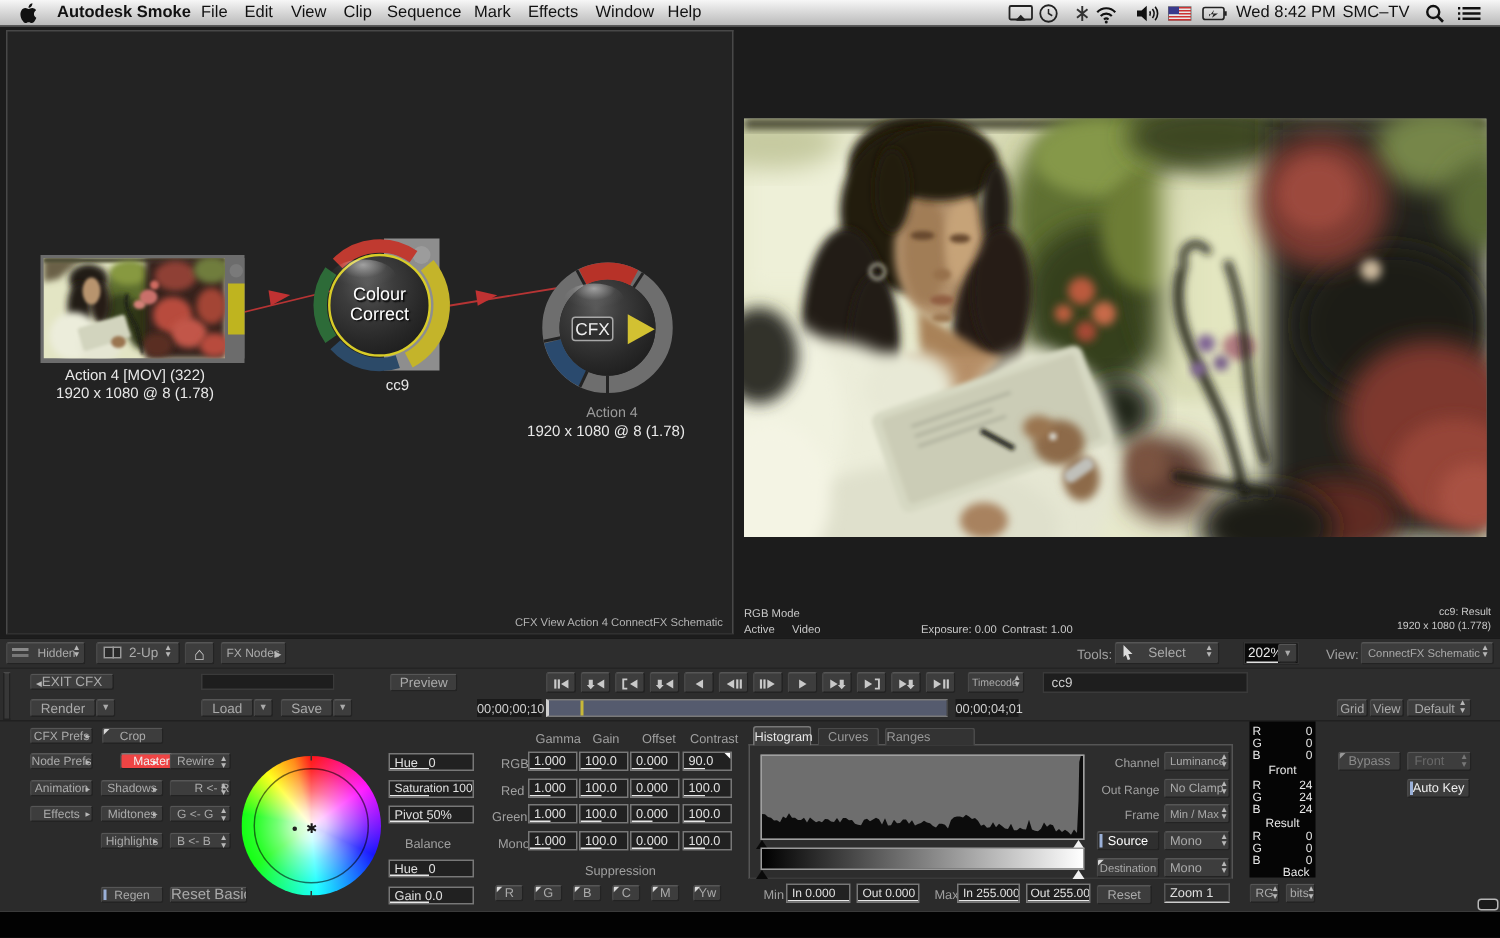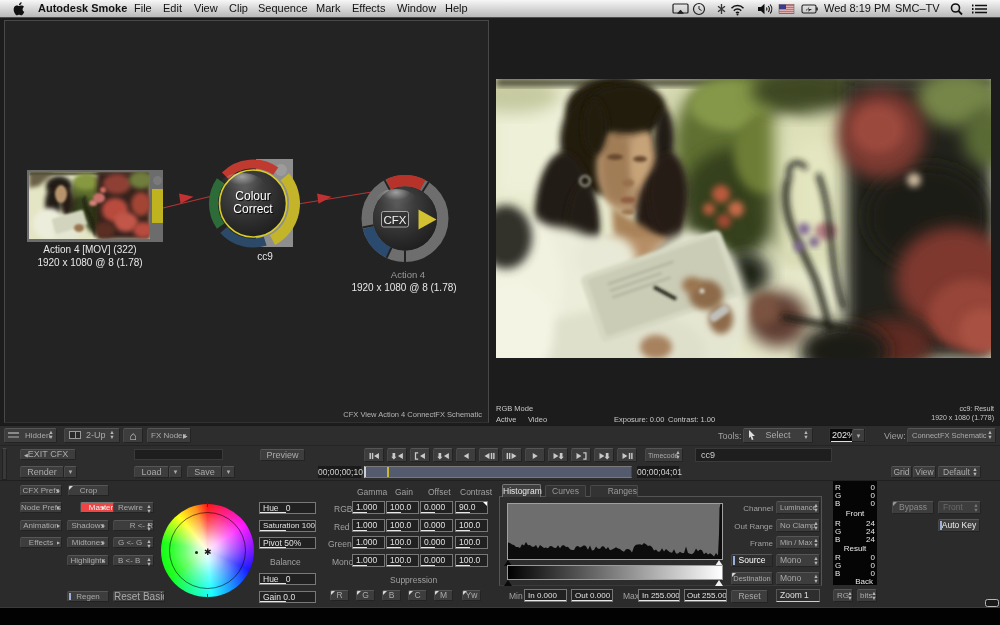--- a/index.html
+++ b/index.html
@@ -54,21 +54,21 @@
       <g stroke="#c33" stroke-width="1">
           <path d="M115 4.2h8M115 6.2h8M115 8.2h8M108 10.2h15M108 12.2h15"></path>
         </g>
     </g>
     <g stroke="#222" stroke-width="1.1" fill="none">
       <rect x="131" y="4" width="14" height="8" rx="1.5"></rect>
       <path d="M146 6.5 v3" stroke-width="1.6"></path>
       <path d="M135 10 L138.5 5.5 L137.5 8 L141 8 L137 10.8 L138 8.5 L135 8.5" fill="#222" stroke="none"></path>
     </g>
   </svg>
-  <span class="ab" style="left:824px;top:2px;font-size:11px;color:#111">Wed 8:19 PM</span>
+  <span class="ab" style="left:824px;top:2px;font-size:11px;color:#111">Wed 8:42 PM</span>
   <span class="ab" style="left:895px;top:2px;font-size:11px;color:#111">SMC–TV</span>
   <svg class="ab" style="left:949px;top:2px" width="44" height="14" viewBox="0 0 44 14">
     <circle cx="6.5" cy="6" r="4" fill="none" stroke="#111" stroke-width="1.6"></circle>
     <path d="M9.5 9 L13 12.5" stroke="#111" stroke-width="1.8"></path>
     <g stroke="#111" stroke-width="1.6">
       <path d="M26 3.5 h12 M26 7 h12 M26 10.5 h12"></path>
       <path d="M23 3.5 h1.5 M23 7 h1.5 M23 10.5 h1.5" stroke-width="1.8"></path>
     </g>
   </svg>
 </div>
@@ -508,21 +508,21 @@
   <div class="btn" style="left:330px;top:109px;width:19px;height:11px;line-height:9px;font-size:8.5px">R<b class="tl"></b></div>
   <div class="btn" style="left:356px;top:109px;width:19px;height:11px;line-height:9px;font-size:8.5px">G<b class="tl"></b></div>
   <div class="btn" style="left:382px;top:109px;width:19px;height:11px;line-height:9px;font-size:8.5px">B<b class="tl"></b></div>
   <div class="btn" style="left:408px;top:109px;width:19px;height:11px;line-height:9px;font-size:8.5px">C<b class="tl"></b></div>
   <div class="btn" style="left:434px;top:109px;width:19px;height:11px;line-height:9px;font-size:8.5px">M<b class="tl"></b></div>
   <div class="btn" style="left:462px;top:109px;width:19px;height:11px;line-height:9px;font-size:8.5px">Yw<b class="tl"></b></div>
 
   <div class="ab" style="left:499px;top:15px;width:323px;height:90px;background:#2d2d2d;border:1px solid #555;border-bottom-color:#3a3a3a"></div>
   <div class="ab" style="left:502px;top:3px;width:39px;height:13px;background:#3f3f3f;border:1px solid #777;border-bottom:none;border-radius:2px 2px 0 0;color:#e8e8e8;font-size:8.5px;line-height:12px;text-align:center">Histogram</div>
   <div class="ab" style="left:545px;top:4px;width:41px;height:12px;background:#333;border:1px solid #4a4a4a;border-bottom:none;border-radius:2px 2px 0 0;color:#999;font-size:8.5px;line-height:11px;text-align:center">Curves</div>
-  <div class="ab" style="left:590px;top:4px;width:48px;height:12px;background:#333;border:1px solid #4a4a4a;border-bottom:none;border-radius:2px 2px 0 0;color:#999;font-size:8.5px;line-height:11px;text-align:right">Ranges</div>
+  <div class="ab" style="left:590px;top:4px;width:60px;height:12px;background:#333;border:1px solid #4a4a4a;border-bottom:none;border-radius:2px 2px 0 0;color:#999;font-size:8.5px;line-height:11px;text-align:left">Ranges</div>
 
   <div class="ab" style="left:507px;top:22px;width:216px;height:57px;background:#6e6e6e;border:1px solid #a0a0a0">
     <svg width="214" height="55" viewBox="0 0 214 55" preserveAspectRatio="none" style="position:absolute;left:0;top:0">
       <path fill="#0c0c0c" d="M0 55 L0 41 L0 38.6 L2 38.9 L4 40.6 L6 41.1 L8 43.0 L10 42.9 L12 44.1 L14 40.3 L16 41.5 L18 38.1 L20 41.2 L22 41.1 L24 42.7 L26 42.7 L28 41.1 L30 44.4 L32 41.0 L34 42.6 L36 44.1 L38 43.4 L40 44.2 L42 42.0 L44 42.2 L46 43.7 L48 44.0 L50 41.3 L52 44.3 L54 41.4 L56 41.3 L58 42.9 L60 42.7 L62 45.2 L64 45.9 L66 46.1 L68 42.5 L70 41.9 L72 43.5 L74 42.4 L76 41.2 L78 42.2 L80 45.7 L82 41.5 L84 46.4 L86 46.1 L88 42.5 L90 44.8 L92 44.7 L94 42.3 L96 42.4 L98 45.2 L100 42.9 L102 46.3 L104 45.4 L106 44.6 L108 43.2 L110 44.4 L112 44.9 L114 46.7 L116 47.7 L118 45.2 L120 45.1 L122 45.8 L124 48.4 L126 42.7 L128 40.8 L130 40.4 L132 40.3 L134 41.0 L136 39.1 L138 40.3 L140 42.0 L142 41.4 L144 43.1 L146 46.5 L148 45.6 L150 47.8 L152 47.5 L154 44.2 L156 47.5 L158 45.1 L160 46.7 L162 48.3 L164 48.7 L166 45.2 L168 49.5 L170 49.5 L172 47.8 L174 48.9 L176 49.0 L178 42.5 L180 49.0 L182 49.8 L184 50.2 L186 48.5 L188 44.4 L190 47.2 L192 45.5 L194 46.2 L196 50.3 L198 48.6 L200 50.6 L202 49.2 L204 50.5 L206 52.5 L208 49.0 L210 51.4 L211 30 L211.5 4 L212.5 0 L214 0 L214 55 Z"></path>
     </svg>
   </div>
   <span class="ab" style="left:504px;top:79px;border-left:4px solid transparent;border-right:4px solid transparent;border-bottom:6px solid #0a0a0a"></span>
   <span class="ab" style="left:715px;top:79px;border-left:4px solid transparent;border-right:4px solid transparent;border-bottom:6px solid #f0f0f0"></span>
   <div class="ab" style="left:507px;top:84px;width:216px;height:15px;border:1px solid #9a9a9a;background:linear-gradient(90deg,#000,#fff)"></div>
   <span class="ab" style="left:504px;top:99px;border-left:4px solid transparent;border-right:4px solid transparent;border-bottom:6px solid #0a0a0a"></span>

